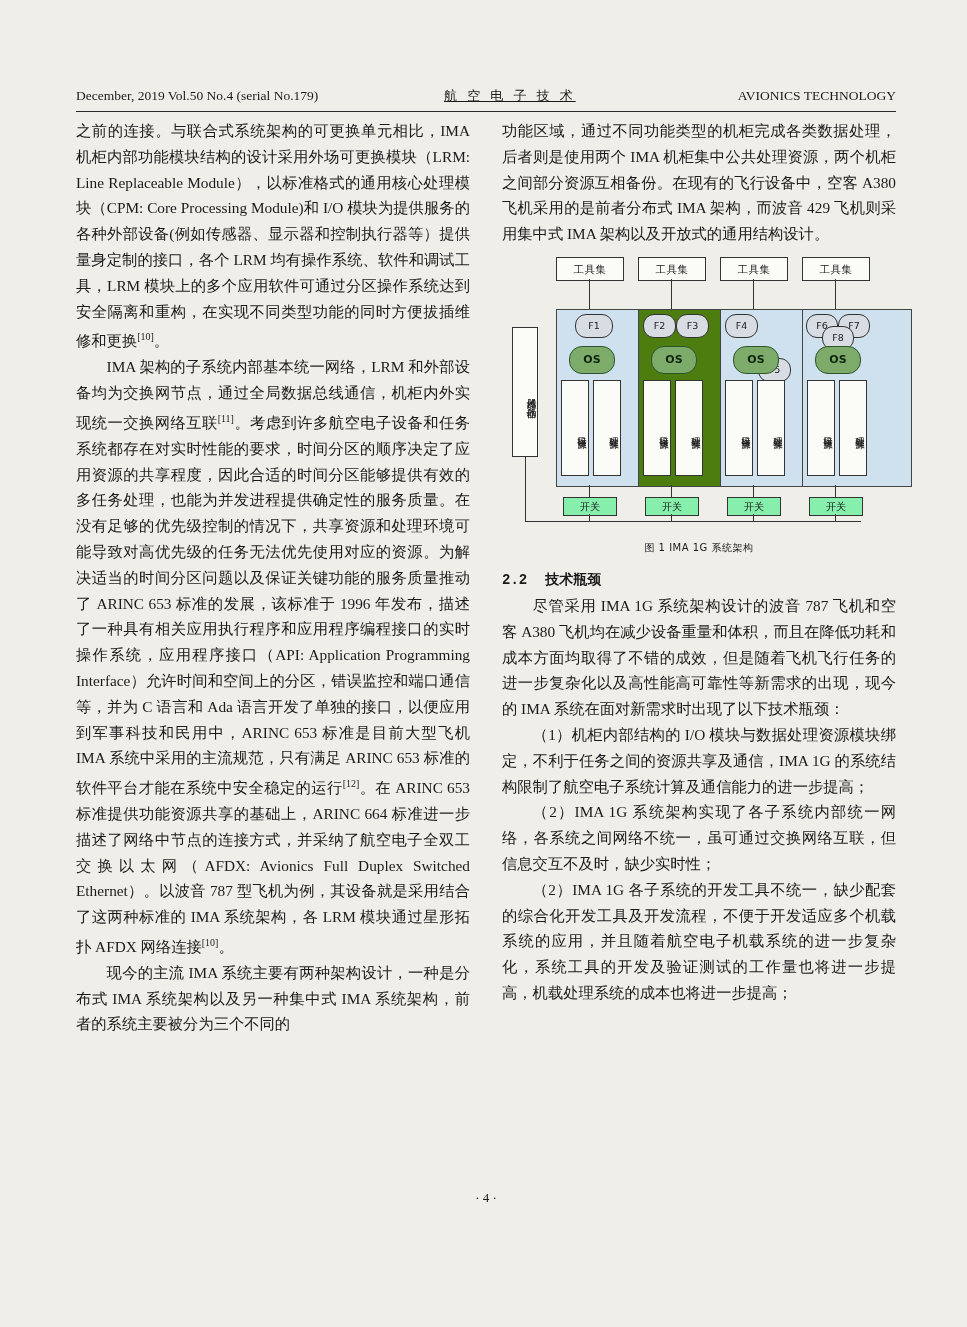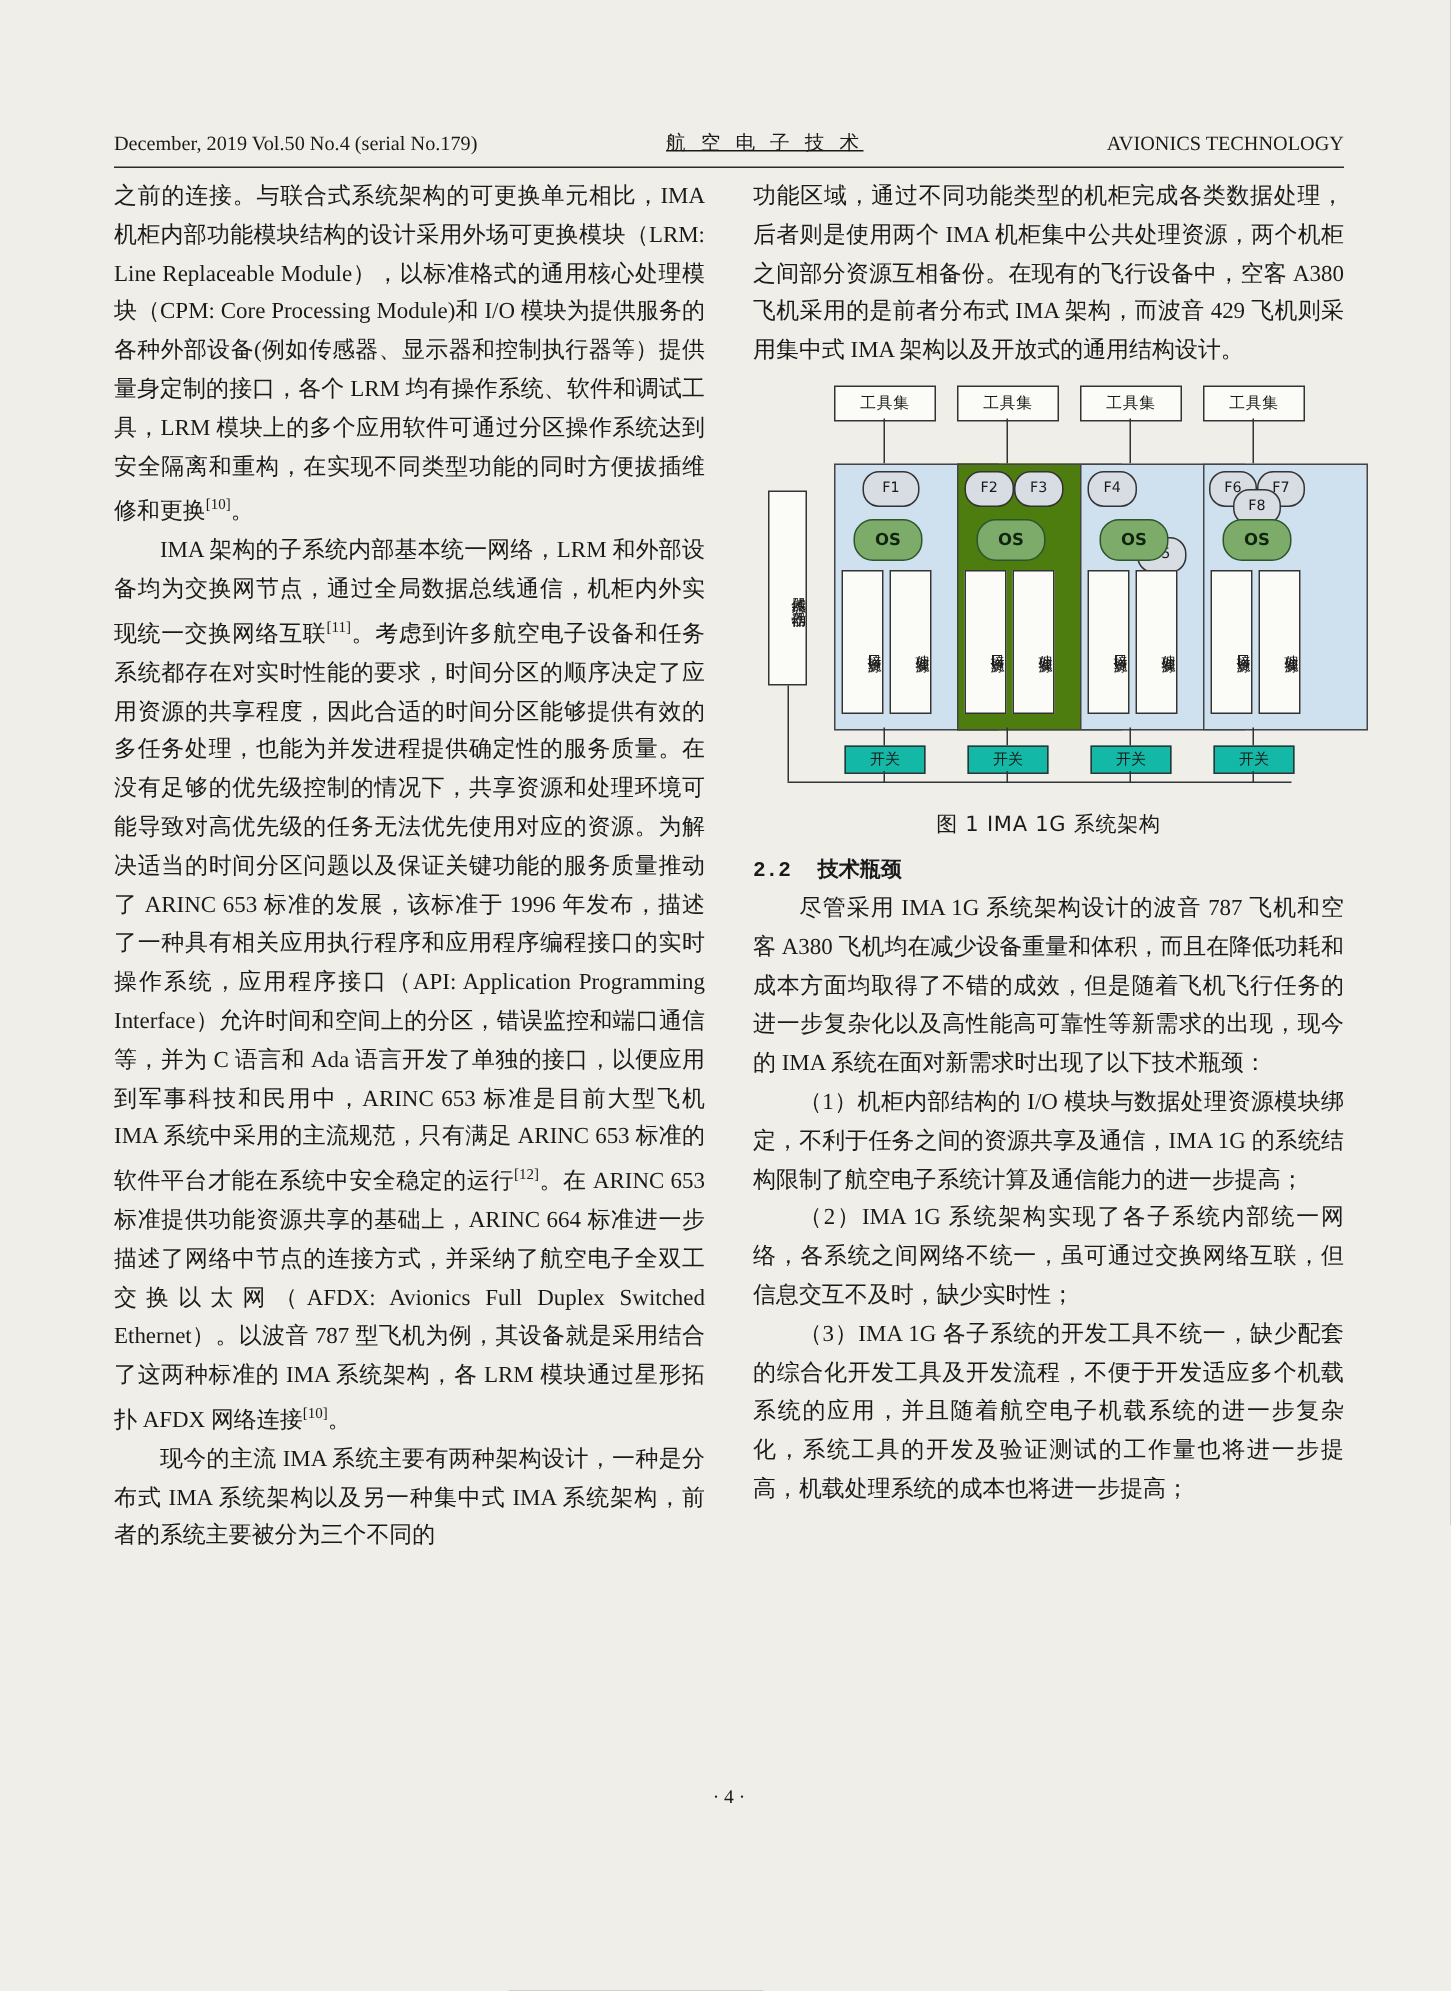--- a/index.html
+++ b/index.html
@@ -170,21 +170,21 @@
     writing-mode: vertical-rl;
     text-orientation: upright;
     letter-spacing: 1px;
   }
   .sw {
     position: absolute;
     top: 244px;
     width: 52px;
     height: 17px;
     border: 1px solid #333;
-    background: #14b8a6;
+    background: #86efac;
     font-size: 10px;
     font-family: "DejaVu Sans", sans-serif;
     text-align: center;
     line-height: 17px;
   }
   .sensor {
     position: absolute;
     left: 0;
     top: 74px;
     width: 26px;
@@ -205,21 +205,21 @@
     background: #333;
   }
   .vline { width: 1px; }
   .hline { height: 1px; }
   .fig-caption {
     position: absolute;
     left: 0;
     top: 288px;
     width: 394px;
     text-align: center;
-    font-size: 14px;
+    font-size: 10px;
     font-family: "DejaVu Sans", sans-serif;
     letter-spacing: 0.5px;
   }
   .sec-head {
     font-size: 14px;
     font-weight: bold;
     font-family: Liberation Mono, monospace;
     margin: 8px 0 4px 0;
   }
   .sec-head .num { margin-right: 18px; }
@@ -332,19 +332,19 @@
           <div class="fig-caption">图 1  IMA 1G 系统架构</div>
         </div>
 
         <div class="sec-head">
           <span class="num">2.2</span><span>技术瓶颈</span>
         </div>
 
         <p class="body indent">尽管采用 IMA 1G 系统架构设计的波音 787 飞机和空客 A380 飞机均在减少设备重量和体积，而且在降低功耗和成本方面均取得了不错的成效，但是随着飞机飞行任务的进一步复杂化以及高性能高可靠性等新需求的出现，现今的 IMA 系统在面对新需求时出现了以下技术瓶颈：</p>
         <p class="body indent">（1）机柜内部结构的 I/O 模块与数据处理资源模块绑定，不利于任务之间的资源共享及通信，IMA 1G 的系统结构限制了航空电子系统计算及通信能力的进一步提高；</p>
         <p class="body indent">（2）IMA 1G 系统架构实现了各子系统内部统一网络，各系统之间网络不统一，虽可通过交换网络互联，但信息交互不及时，缺少实时性；</p>
-        <p class="body indent">（3）IMA 1G 各子系统的开发工具不统一，缺少配套的综合化开发工具及开发流程，不便于开发适应多个机载系统的应用，并且随着航空电子机载系统的进一步复杂化，系统工具的开发及验证测试的工作量也将进一步提高，机载处理系统的成本也将进一步提高；</p>
+        <p class="body indent">（2）IMA 1G 各子系统的开发工具不统一，缺少配套的综合化开发工具及开发流程，不便于开发适应多个机载系统的应用，并且随着航空电子机载系统的进一步复杂化，系统工具的开发及验证测试的工作量也将进一步提高，机载处理系统的成本也将进一步提高；</p>
       </div>
     </div>
 
     <div class="footer-pageno">· 4 ·</div>
   </div>
 </div>
 
 </body></html>

